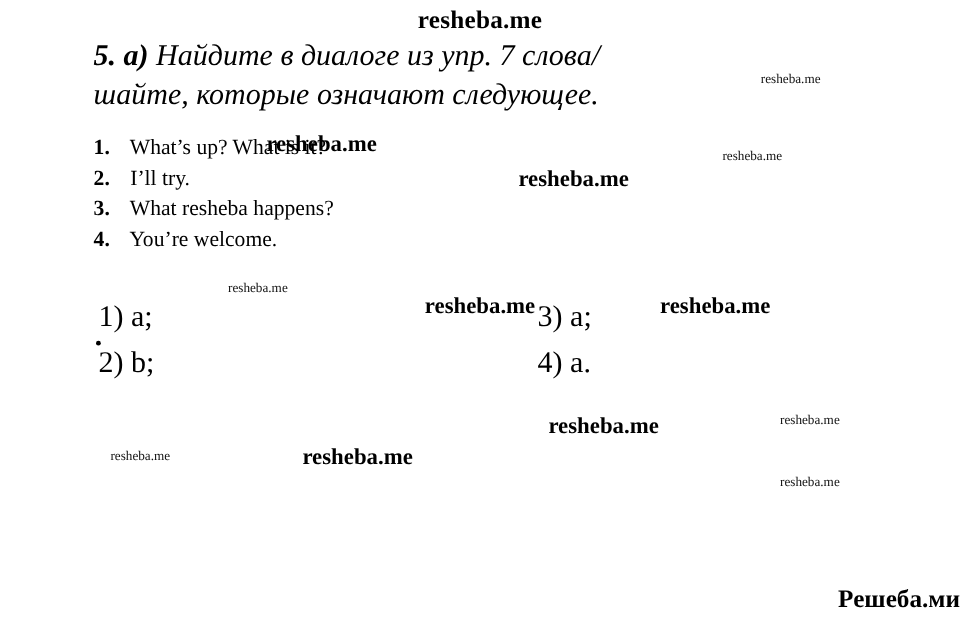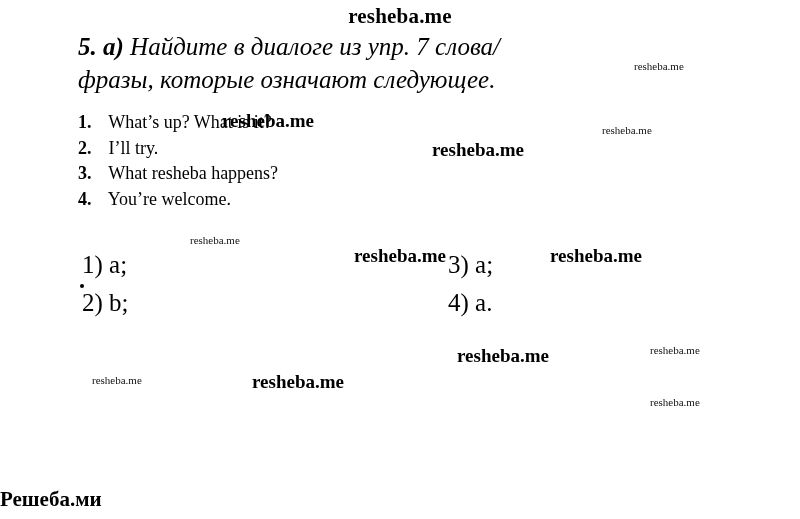--- a/index.html
+++ b/index.html
@@ -32,21 +32,21 @@
     font-weight: bold;
     font-size: 21px;
     letter-spacing: 0.2px;
     color: #000;
   }
   .brand-bottom {
     position: absolute;
     top: 487px;
     left: 0;
     width: 800px;
-    text-align: left;
+    text-align: right;
     font-family: "Liberation Serif", serif;
     font-weight: bold;
     font-size: 21px;
     color: #000;
   }
   
   .content {
     position: absolute;
     left: 78px;
     top: 30px;
@@ -132,21 +132,21 @@
 <div class="page">
 
   <div class="brand-top">resheba.me</div>
 
   <div class="content">
 
     <div class="task-intro">
       <span class="num">5.</span>
       <span class="num">a)</span>
       <span>Найдите в диалоге из упр. 7 слова/</span><br>
-      <span>фразы, которые означают следующее.</span>
+      <span>шайте, которые означают следующее.</span>
     </div>
 
     <div class="list">
       <div class="list-row">
         <span class="idx">1.</span>
         <span>What’s up? What is it?</span>
       </div>
       <div class="list-row">
         <span class="idx">2.</span>
         <span>I’ll try.</span>

